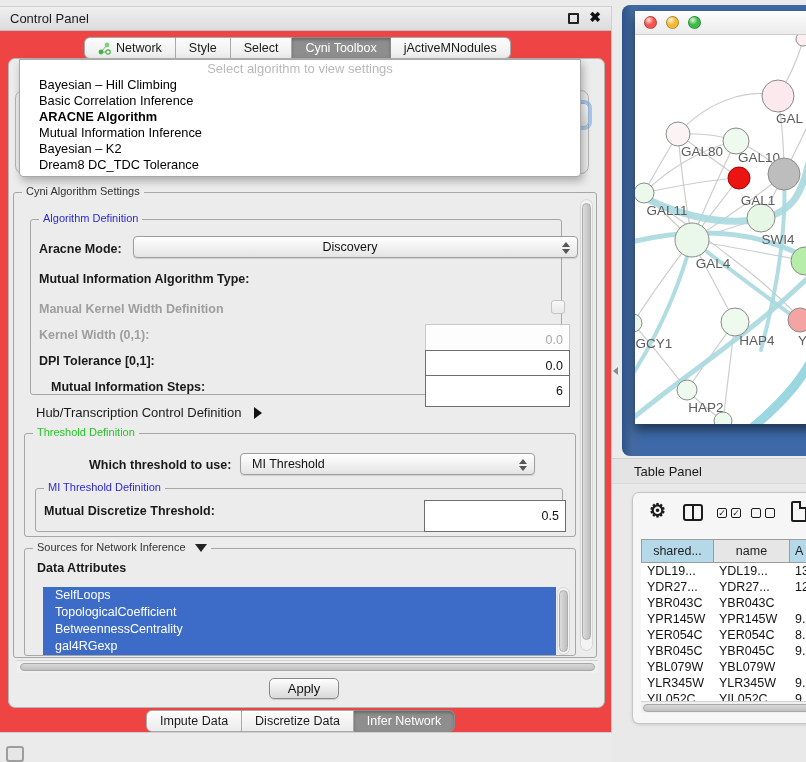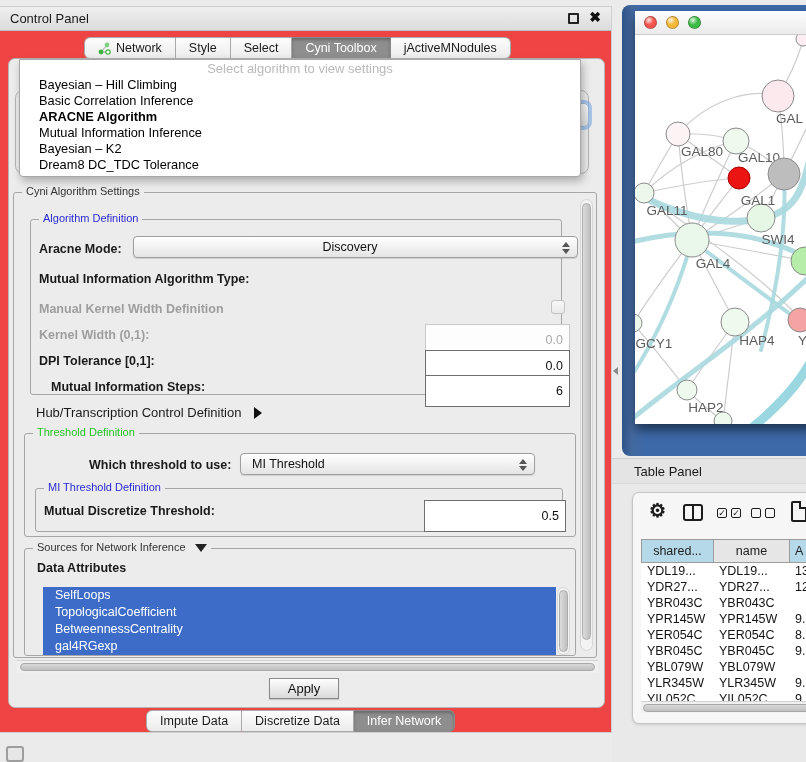--- a/index.html
+++ b/index.html
@@ -70,21 +70,21 @@
   
   .attr-list { position:absolute; left:18px; top:38px; width:513px; height:68px; background:#fff; overflow:hidden; }
   .attr-item { height:17px; line-height:17px; padding-left:12px; font-size:12.5px; color:#fff; background:var(--sel); }
 
   
   .sb-v { position:absolute; background:#f3f3f3; border:1px solid #d6d6d6; border-radius:7px; }
   .sb-v .thumb { position:absolute; left:1px; right:1px; background:linear-gradient(90deg,#dcdcdc,#bfbfbf); border:1px solid #acacac; border-radius:6px; }
   .sb-h { position:absolute; background:#f0f0f0; border-top:1px solid #d2d2d2; }
   .sb-h .thumb { position:absolute; top:2px; height:8px; background:linear-gradient(#d8d8d8,#c0c0c0); border:1px solid #a8a8a8; border-radius:5px; }
 
-  .apply-btn { position:absolute; left:260px; top:619px; width:70px; height:21px; border:1px solid #8a8a8a; border-radius:0;
+  .apply-btn { position:absolute; left:260px; top:619px; width:70px; height:21px; border:1px solid #8a8a8a; border-radius:5px;
     background:linear-gradient(#fefefe,#d9d9d9); font-size:13px; color:#111; text-align:center; line-height:19px; box-shadow:0 1px 1px rgba(0,0,0,.15); }
 
   #bottom-tabbar { left:146px; top:703px; }
 
   
   .splitter-mark { position:absolute; left:613px; top:367px; width:0; height:0;
     border-top:4px solid transparent; border-bottom:4px solid transparent; border-right:5px solid #8a8a8a; }
 
   
   #net-frame { position:absolute; left:622px; top:5px; width:184px; height:451px;

